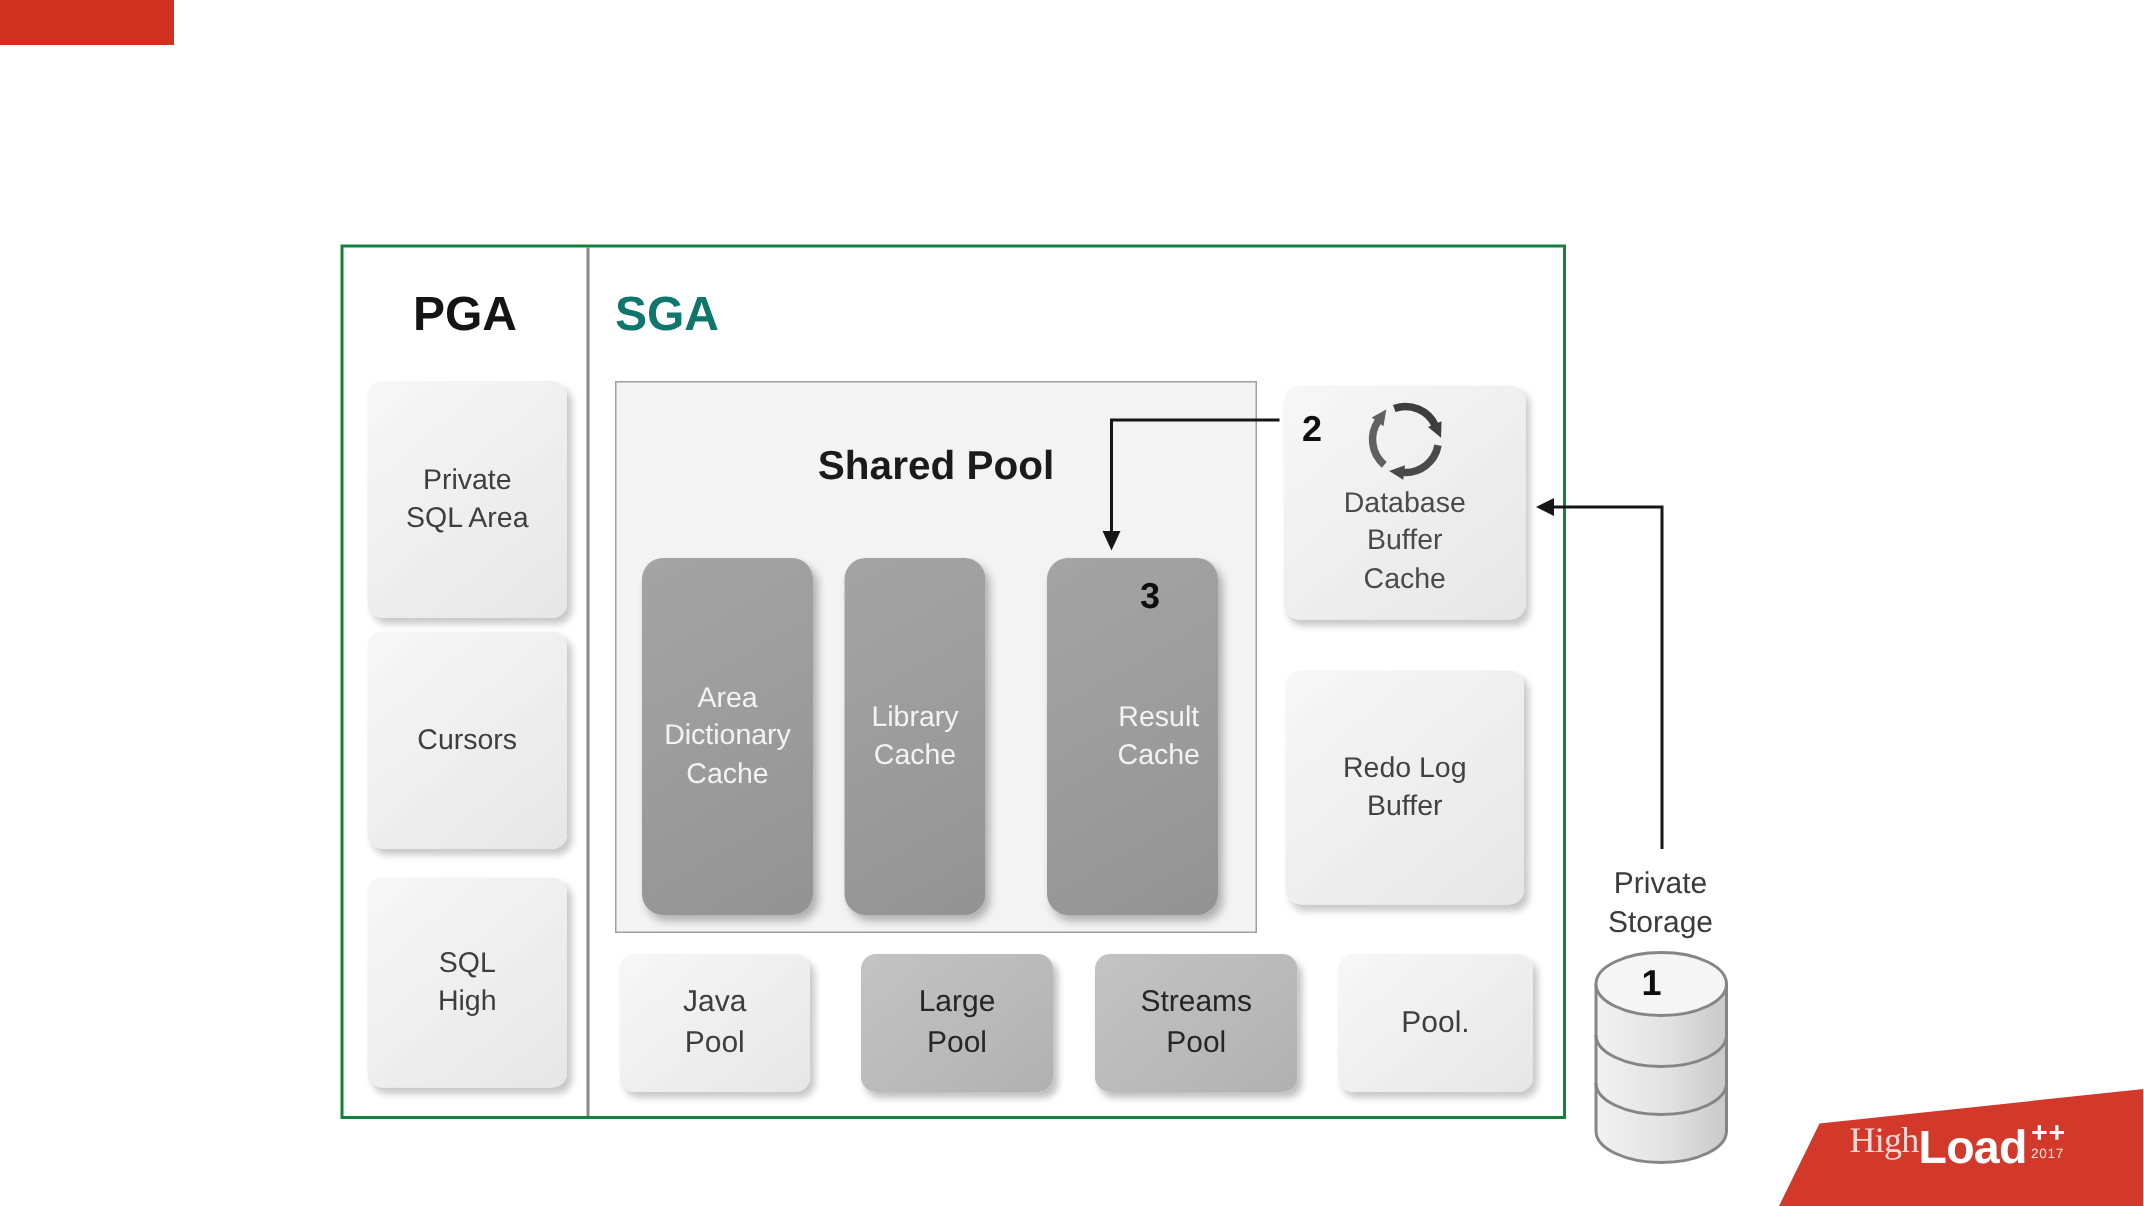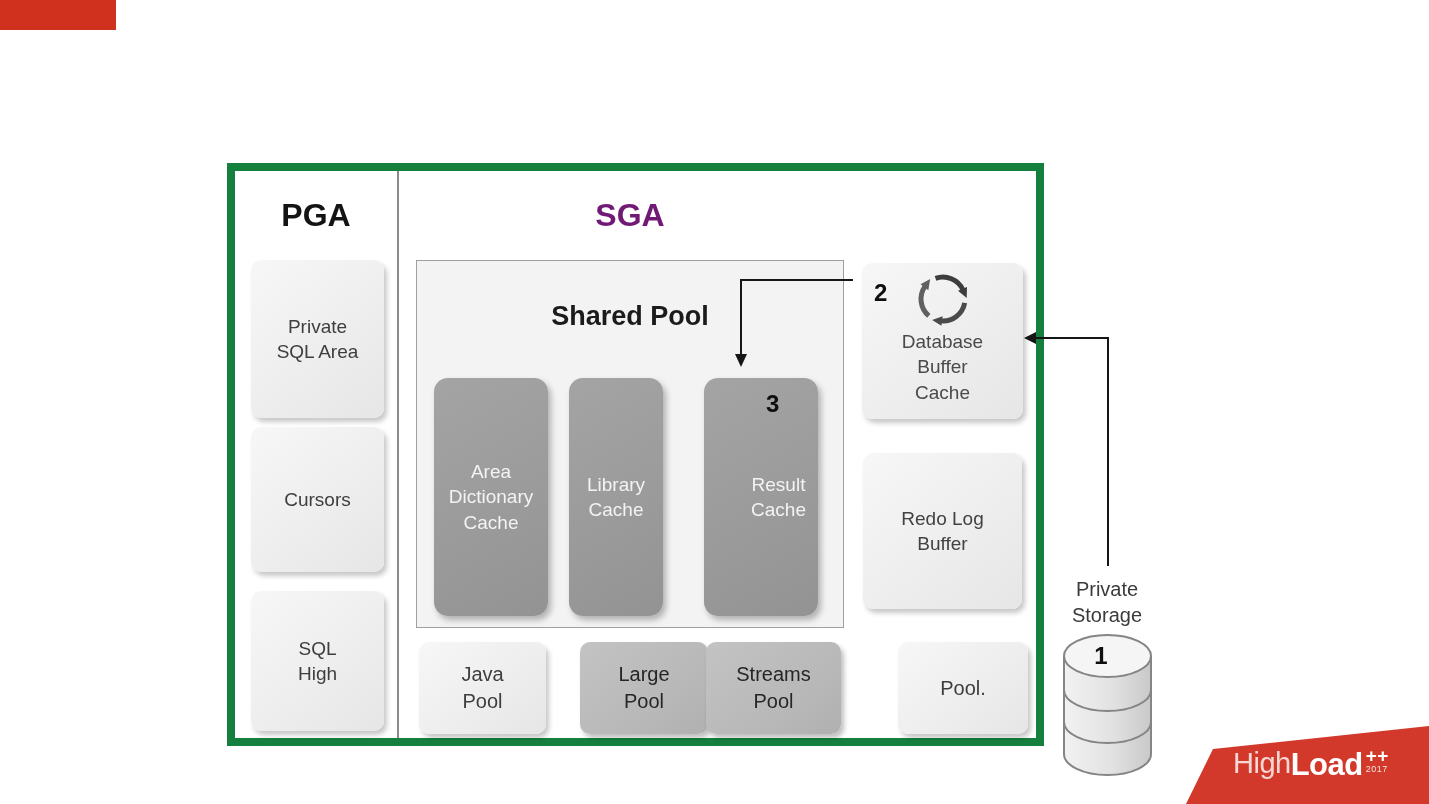--- a/index.html
+++ b/index.html
@@ -8,25 +8,25 @@
 
   
   .red-bar{position:absolute;left:0;top:0;width:116px;height:30px;background:#d0311f;}
 
   
   .title{position:absolute;left:110px;top:94px;margin:0;font-size:60px;line-height:1;
          font-weight:400;letter-spacing:-2.5px;color:#161616;white-space:nowrap;}
 
   
   .diagram{position:absolute;left:227px;top:163px;width:817px;height:583px;
-           border:8px solid #15803d;background:#ffffff;box-sizing:border-box;}
+           border:2px solid #15803d;background:#ffffff;box-sizing:border-box;}
 
   .pga-col{position:absolute;left:0;top:0;width:164px;height:100%;border-right:2px solid #8a8a8a;box-sizing:border-box;}
   .col-head{position:absolute;top:26px;left:0;width:100%;text-align:center;font-size:32px;font-weight:700;color:#141414;}
-  .sga-head{position:absolute;left:181px;top:26px;width:428px;text-align:center;font-size:32px;font-weight:700;color:#701a75;}
+  .sga-head{position:absolute;left:181px;top:26px;width:428px;text-align:left;font-size:32px;font-weight:700;color:#0f766e;}
 
   
   .box{position:absolute;display:flex;flex-direction:column;align-items:center;justify-content:center;
        text-align:center;font-size:19px;line-height:1.33;color:#3e3e3e;border-radius:10px;box-sizing:border-box;}
   .light{background:linear-gradient(140deg,#f7f7f7 0%,#ededed 60%,#e6e6e6 100%);
          box-shadow:3px 4px 5px rgba(0,0,0,0.22);}
   .medium{background:linear-gradient(140deg,#c3c3c3 0%,#b7b7b7 70%,#b0b0b0 100%);
           color:#262626;box-shadow:3px 4px 5px rgba(0,0,0,0.25);}
   .dark{background:linear-gradient(150deg,#a4a4a4 0%,#9a9a9a 60%,#939393 100%);
         color:#f3f3f3;border-radius:14px;box-shadow:3px 4px 6px rgba(0,0,0,0.28);}
@@ -46,21 +46,21 @@
             font-size:27px;font-weight:700;color:#1b1b1b;}
   .sp-box{top:117px;height:238px;}
   .sp-1{left:17px;width:114px;}
   .sp-2{left:152px;width:94px;}
   .sp-3{left:287px;width:114px;padding-left:35px;}
 
   
   .pool{top:471px;height:92px;font-size:20px;}
   .pool-java{left:184px;width:127px;}
   .pool-large{left:345px;width:128px;}
-  .pool-streams{left:471px;width:135px;}
+  .pool-streams{left:501px;width:135px;}
   .pool-misc{left:663px;width:130px;}
 
   
   .dbc{left:627px;top:92px;width:161px;height:156px;justify-content:flex-start;padding-top:6px;color:#4a4a4a;}
   .redo{left:628px;top:282px;width:159px;height:156px;color:#424242;}
 
   
   .badge{position:absolute;font-size:24px;font-weight:700;color:#0f0f0f;
          font-family:"Liberation Sans",sans-serif;}
   .badge2{left:639px;top:108px;}
@@ -72,21 +72,21 @@
 
   
   .storage-label{position:absolute;left:1052px;top:576px;width:110px;text-align:center;
                  font-size:20px;line-height:1.3;color:#3b3b3b;}
   .cylinder{position:absolute;left:1060px;top:631px;}
 
   
   .logo-wrap{position:absolute;left:1180px;top:718px;width:249px;height:86px;}
   .logo-svg{position:absolute;left:0;top:0;}
   .logo-text{position:absolute;left:53px;top:31px;display:flex;align-items:flex-start;white-space:nowrap;}
-  .lt-high{font-size:29px;line-height:1;font-weight:400;color:rgba(255,255,255,0.80);letter-spacing:-0.5px;}
+  .lt-high{font-size:24px;line-height:1;font-weight:400;color:rgba(255,255,255,0.80);letter-spacing:-0.5px;font-family:Liberation Serif, serif;}
   .lt-load{font-size:31px;line-height:1;font-weight:700;color:#ffffff;letter-spacing:-0.5px;}
   .lt-col{display:flex;flex-direction:column;align-items:flex-start;margin-left:3px;}
   .lt-pp{font-size:19px;line-height:13px;font-weight:700;color:#ffffff;letter-spacing:0.5px;}
   .lt-year{font-size:9px;line-height:10px;margin-top:2px;color:rgba(255,255,255,0.85);letter-spacing:0.5px;}
 </style>
 </head>
 <body>
 
 <div class="page">
 

